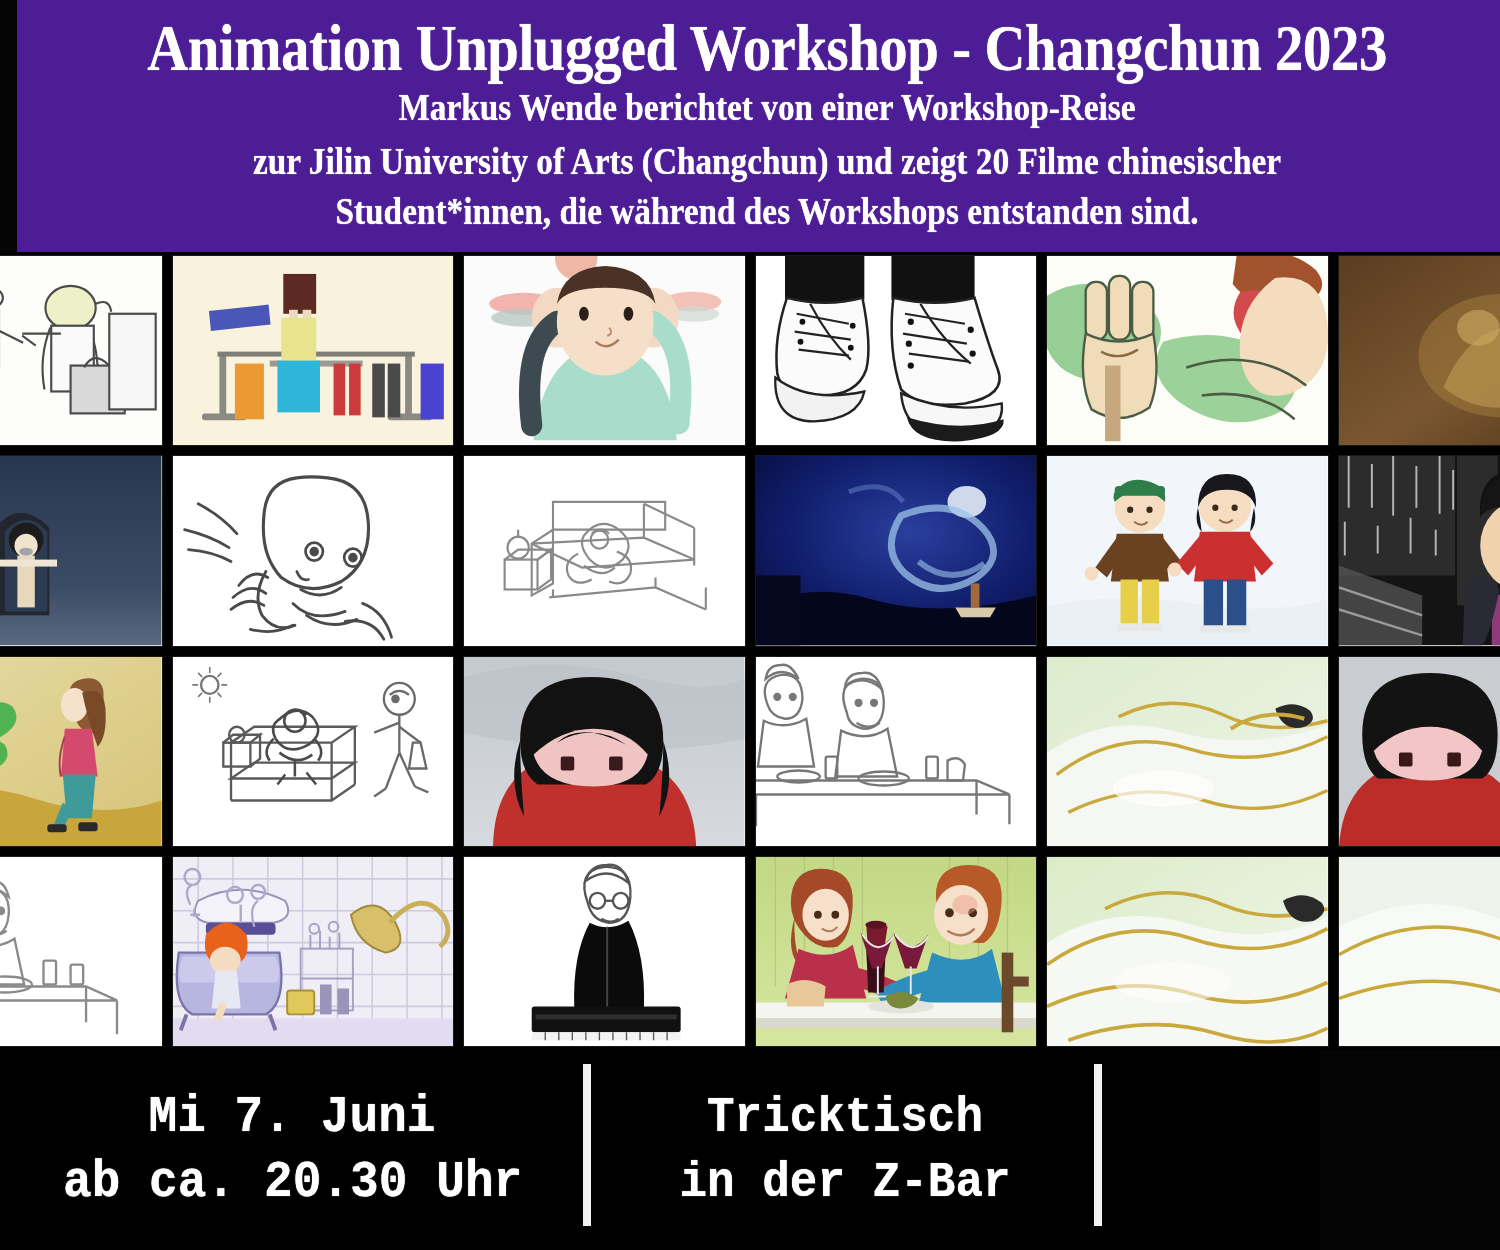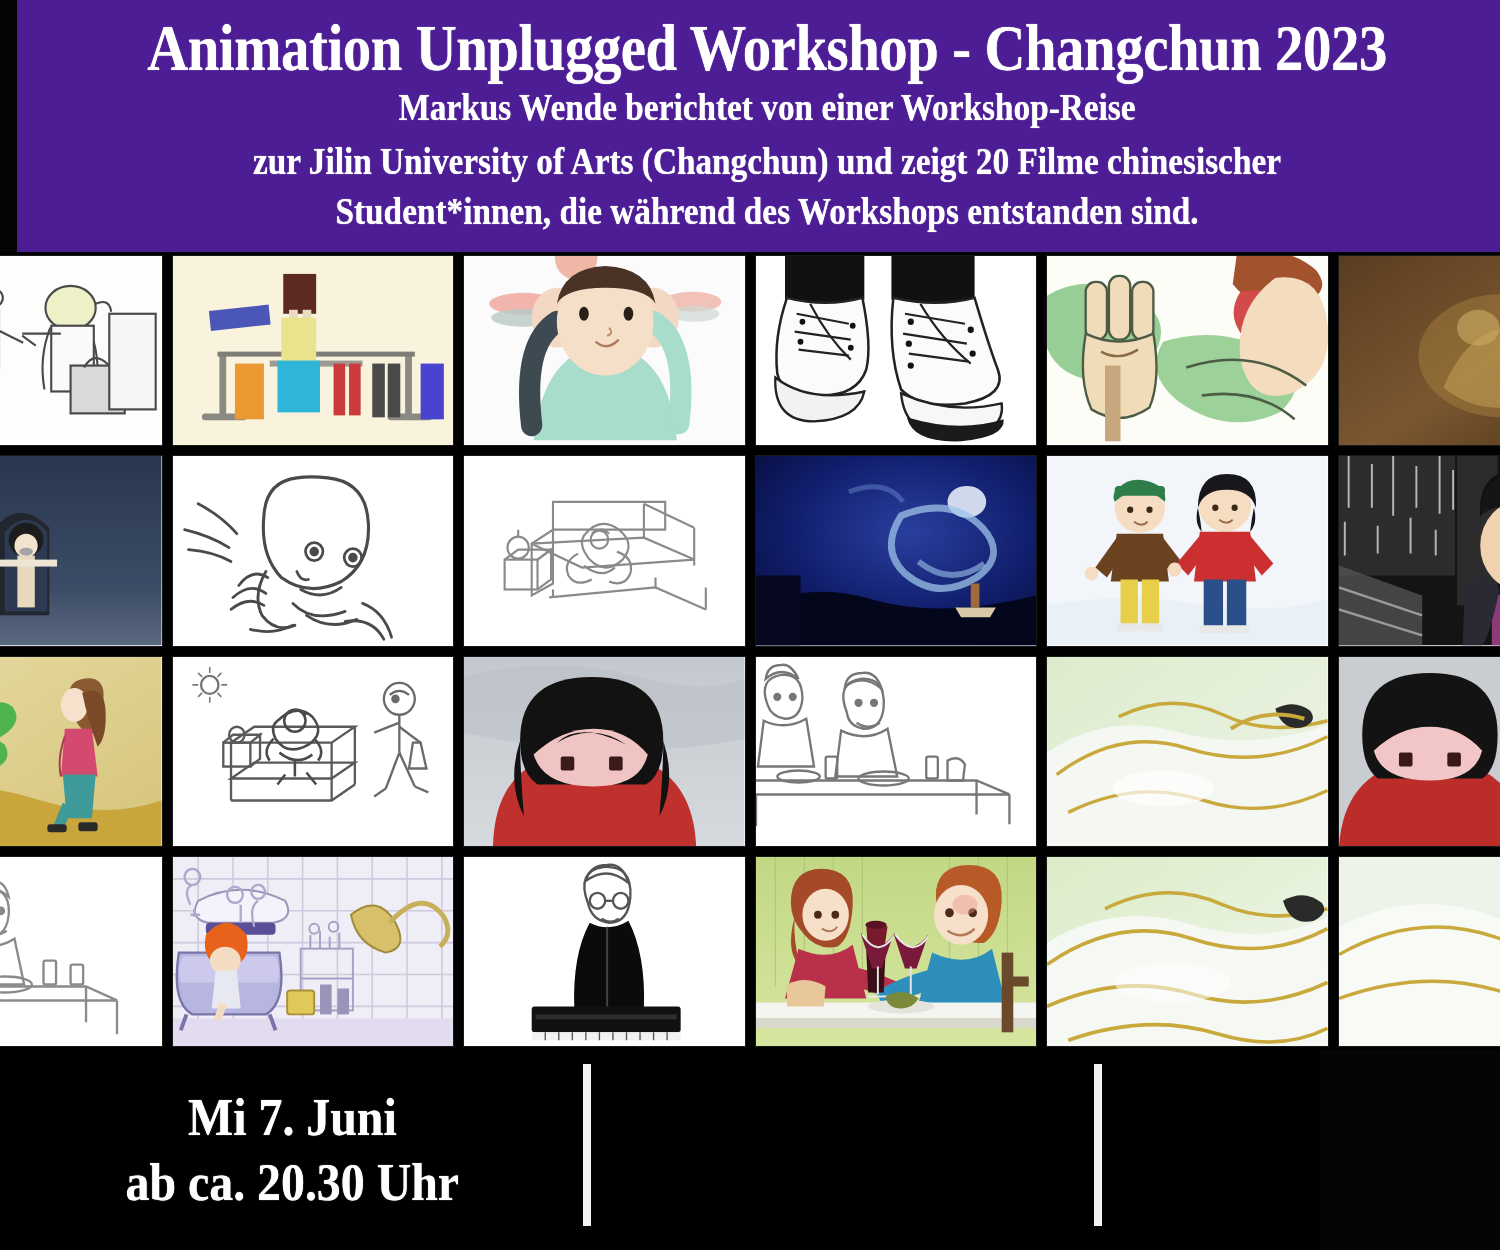--- a/index.html
+++ b/index.html
@@ -122,20 +122,21 @@
   .cell svg { display: block; width: 100%; height: 100%; }
 
   
   .footer {
     position: absolute;
     left: 0;
     top: 1050px;
     width: 1320px;
     height: 200px;
     background: #000;
+    font-family: Liberation Mono, monospace;
   }
   .footer-cols {
     position: relative;
     width: 1500px;
     height: 200px;
   }
   .fcol {
     position: absolute;
     top: 0;
     height: 200px;
@@ -855,20 +856,24 @@
   <div class="footer">
     <div class="footer-cols">
 
       <div class="fcol fcol-date">
         <div class="date-line">Mi 7. Juni</div>
         <div class="date-line">ab ca. 20.30 Uhr</div>
       </div>
 
       <div class="fdiv fdiv-1"></div>
 
+      <div class="fcol fcol-venue">
+        <div class="venue-line">Tricktisch</div>
+        <div class="venue-line">in der Z-Bar</div>
+      </div>
 
       <div class="fdiv fdiv-2"></div>
 
 
     </div>
   </div>
 
 </div>
 
 </body></html>

